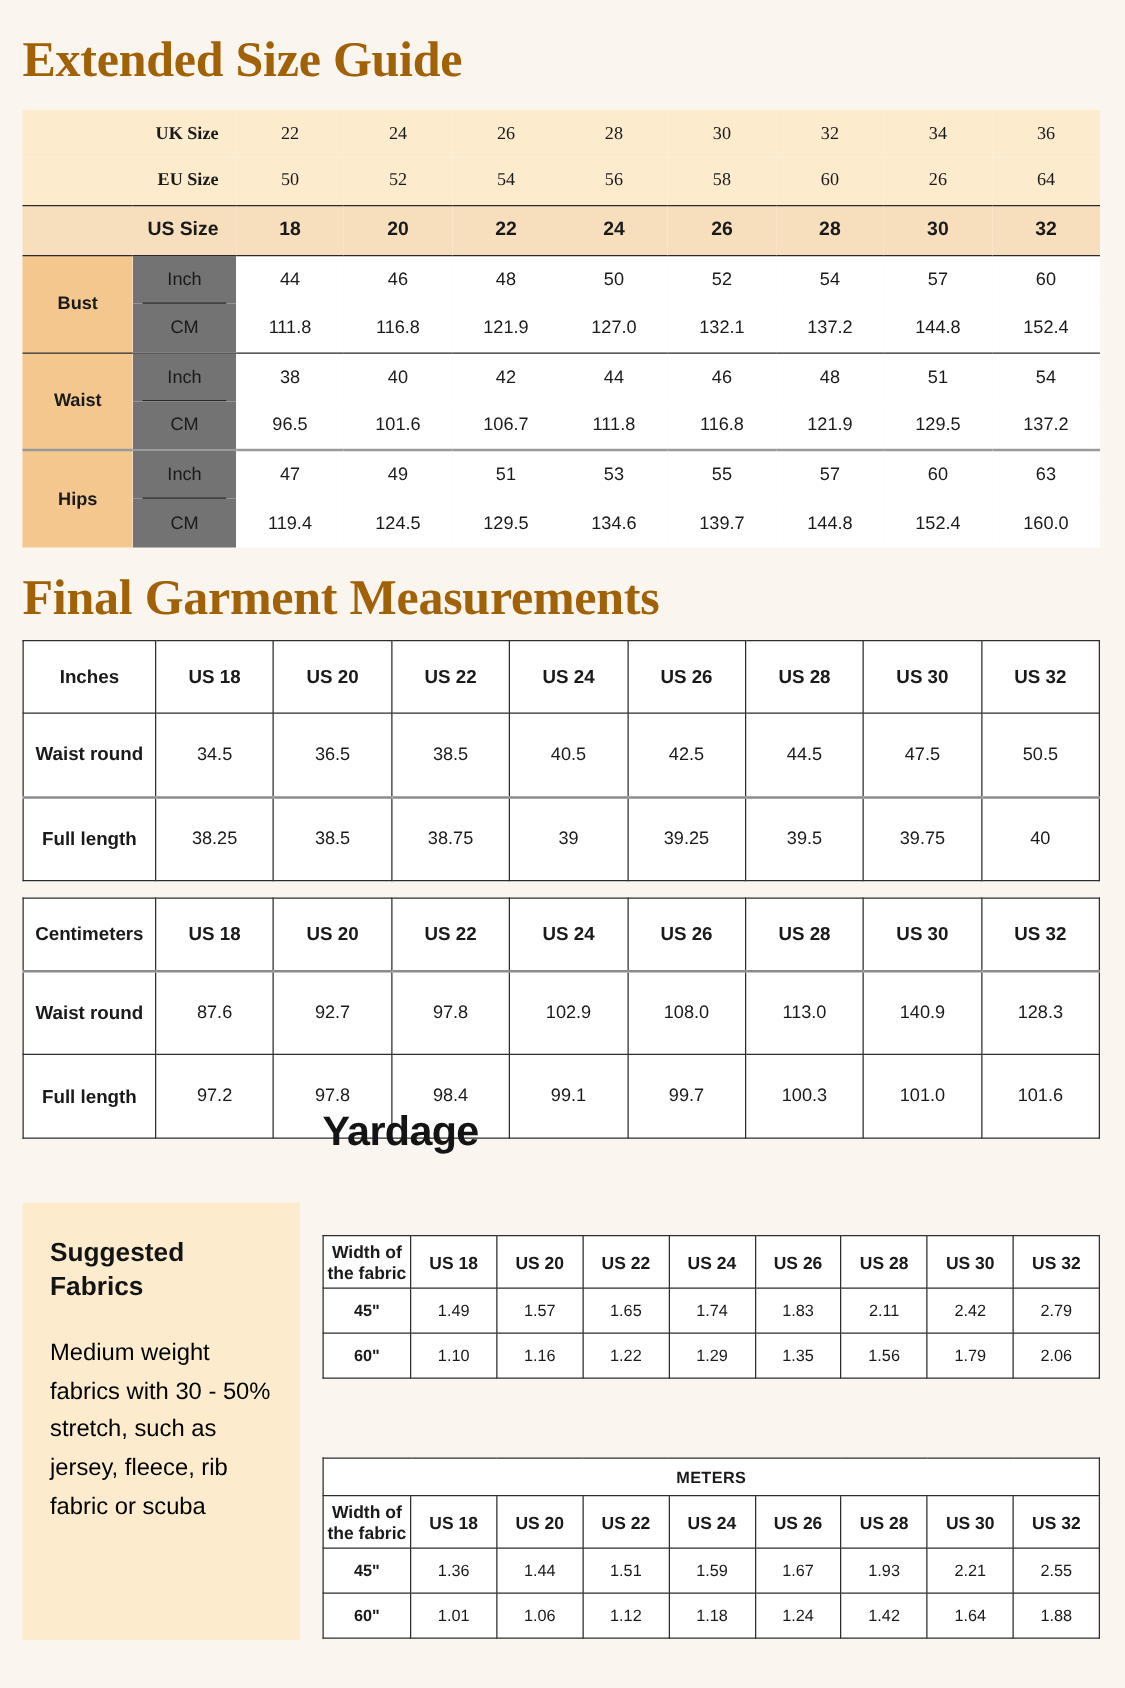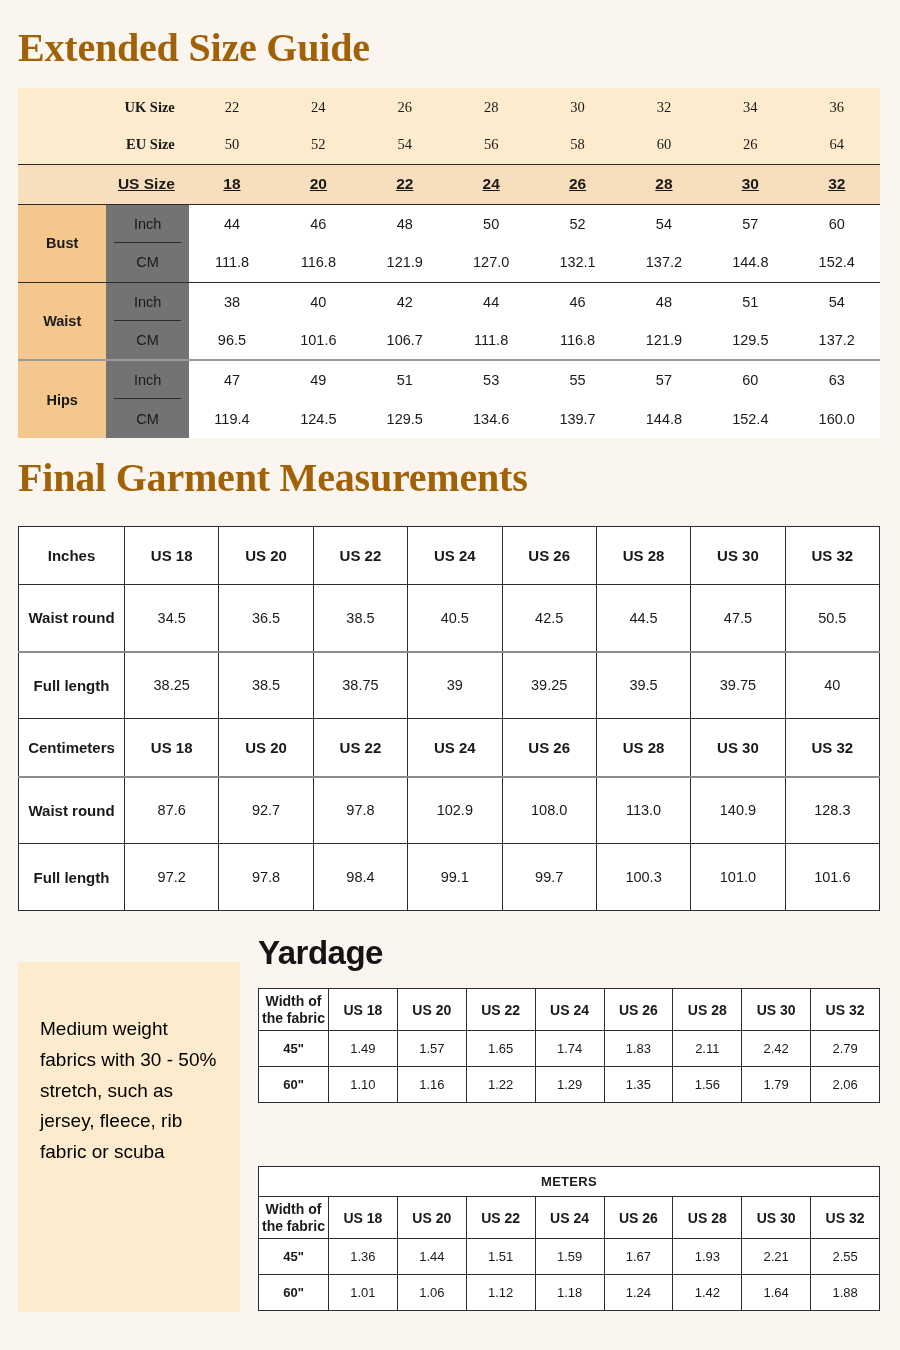--- a/index.html
+++ b/index.html
@@ -60,21 +60,20 @@
     text-align: right !important;
     padding-right: 14px !important;
     font-weight: bold;
     font-size: 15px;
   }
   .row-uk td, .row-eu td { height: 38px; }
   .row-us td {
     height: 40px;
     font-weight: bold;
     font-size: 15.5px;
-    text-decoration: underline;
   }
   .row-us { border-top: 1.5px solid #2a2a2a; border-bottom: 1.5px solid #2a2a2a; }
 
   .grp-name {
     font-weight: bold;
     font-size: 17px;
     text-align: center !important;
     background: #f4c78e;
   }
   .unit-cell {
@@ -305,21 +304,21 @@
       <td class="val-cell">139.7</td>
       <td class="val-cell">144.8</td>
       <td class="val-cell">152.4</td>
       <td class="val-cell">160.0</td>
     </tr>
   </tbody>
 </table>
 
 <div class="section-title" style="position:absolute;left:18px;top:458px;">Final Garment Measurements</div>
 
-<div class="gm-wrap" style="top:526px;">
+<div class="gm-wrap" style="top:512px;">
   <table class="gm-table">
     <colgroup>
         <col class="gm-first">
         <col>
         <col>
         <col>
         <col>
         <col>
         <col>
         <col>
@@ -408,24 +407,28 @@
         <td>99.7</td>
         <td>100.3</td>
         <td>101.0</td>
         <td>101.6</td>
       </tr>
     </tbody>
   </table>
 </div>
 
 <div class="fabric-panel">
+  <div class="fabric-title">
+    <div>Suggested</div>
+    <div>Fabrics</div>
+  </div>
   <div class="fabric-body">Medium weight fabrics with 30 - 50% stretch, such as jersey, fleece, rib fabric or scuba</div>
 </div>
 
-<div class="yardage-title" style="position:absolute;left:258px;top:936px;">Yardage</div>
+<div class="yardage-title" style="position:absolute;left:258px;top:888px;">Yardage</div>
 
 <div class="yd-wrap" style="top:988px;">
   <table class="yd-table">
     <colgroup>
         <col class="yd-first">
         <col>
         <col>
         <col>
         <col>
         <col>

